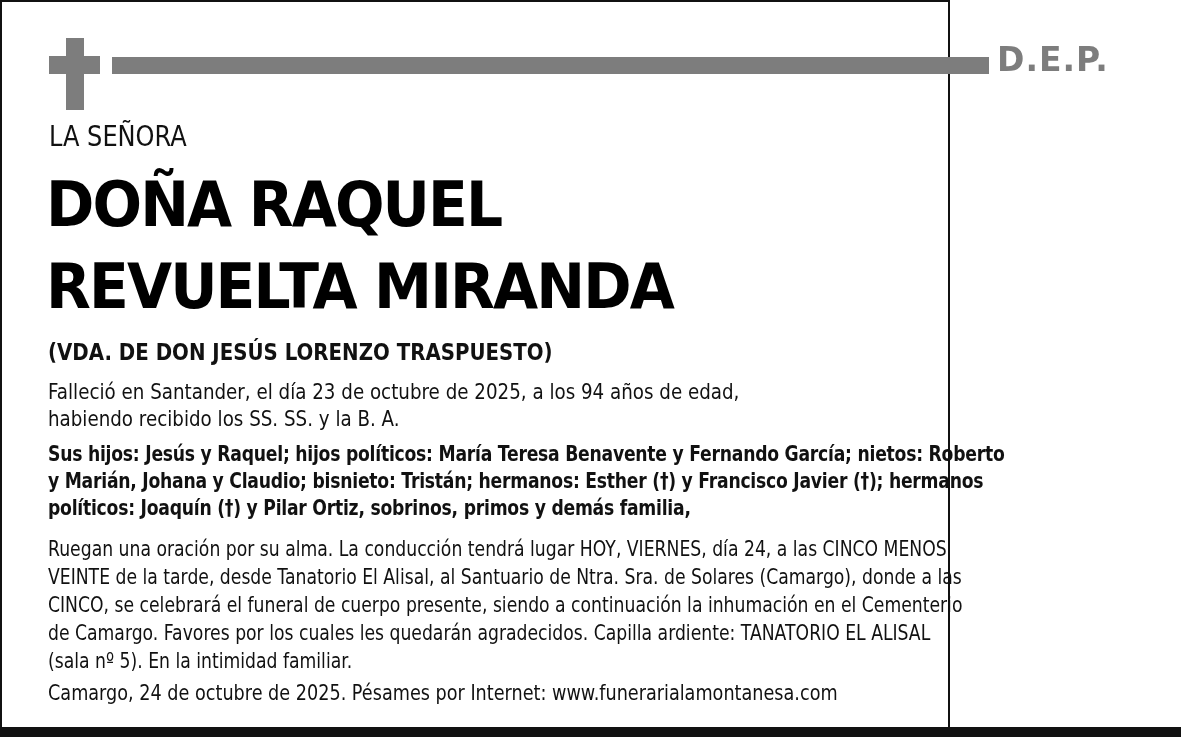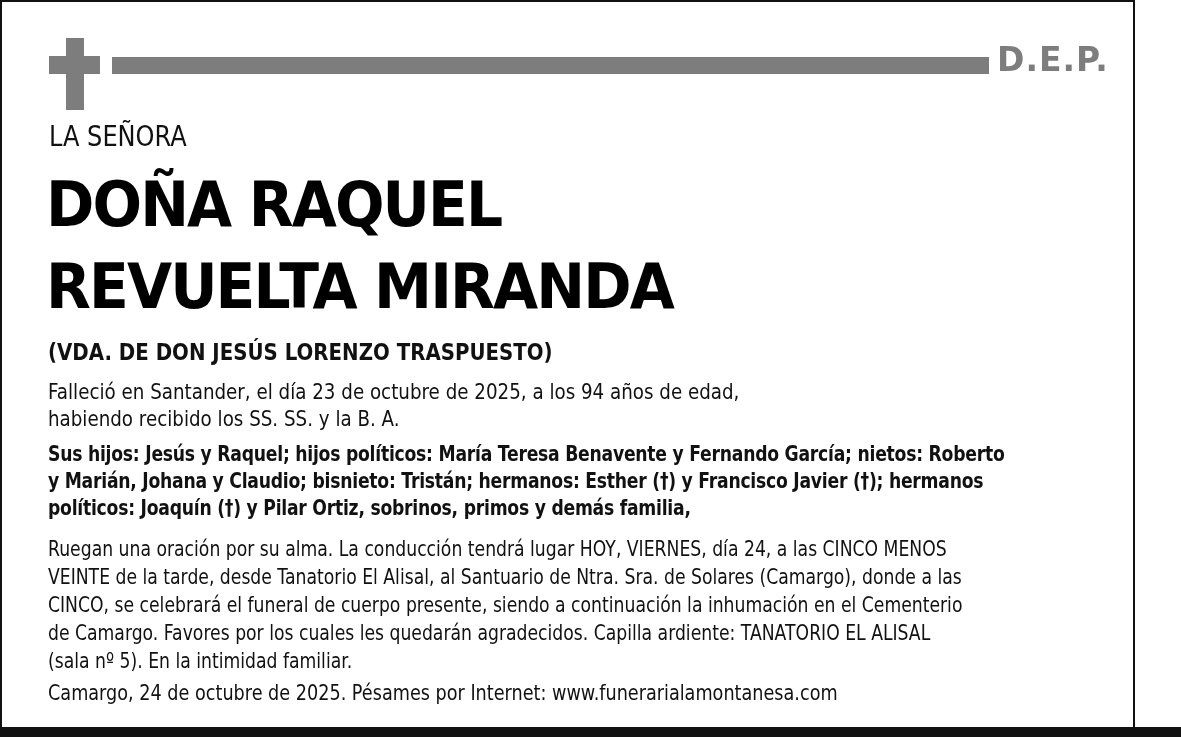--- a/index.html
+++ b/index.html
@@ -1,18 +1,18 @@
 <!DOCTYPE html>
 <html><head>
 <meta charset="utf-8">
 <style>
   html, body { margin: 0; padding: 0; background: #ffffff; }
   body { width: 1181px; height: 737px; overflow: hidden; position: relative; }
   .frame {
-    position: absolute; left: 0; top: 0; width: 1135px; height: 737px;
+    position: absolute; left: 0; top: 0; width: 950px; height: 737px;
     box-sizing: border-box; background: #fff;
     border-top: 2px solid #111; border-left: 2px solid #111; border-right: 2px solid #111;
   }
   .bottom-bar { position: absolute; left: 0; top: 727px; width: 1181px; height: 10px; background: #111; }
   .cross-v { position: absolute; left: 64px; top: 36px; width: 18px; height: 72px; background: #7d7d7d; }
   .cross-h { position: absolute; left: 47px; top: 54px; width: 51px; height: 18px; background: #7d7d7d; }
   .rule { position: absolute; left: 110px; top: 55px; width: 877px; height: 17px; background: #7d7d7d; }
   .dep {
     position: absolute; left: 995px; top: 38px; font-family: "DejaVu Sans", sans-serif;
     font-weight: bold; font-size: 33px; color: #7d7d7d; letter-spacing: 1px; line-height: 40px;

